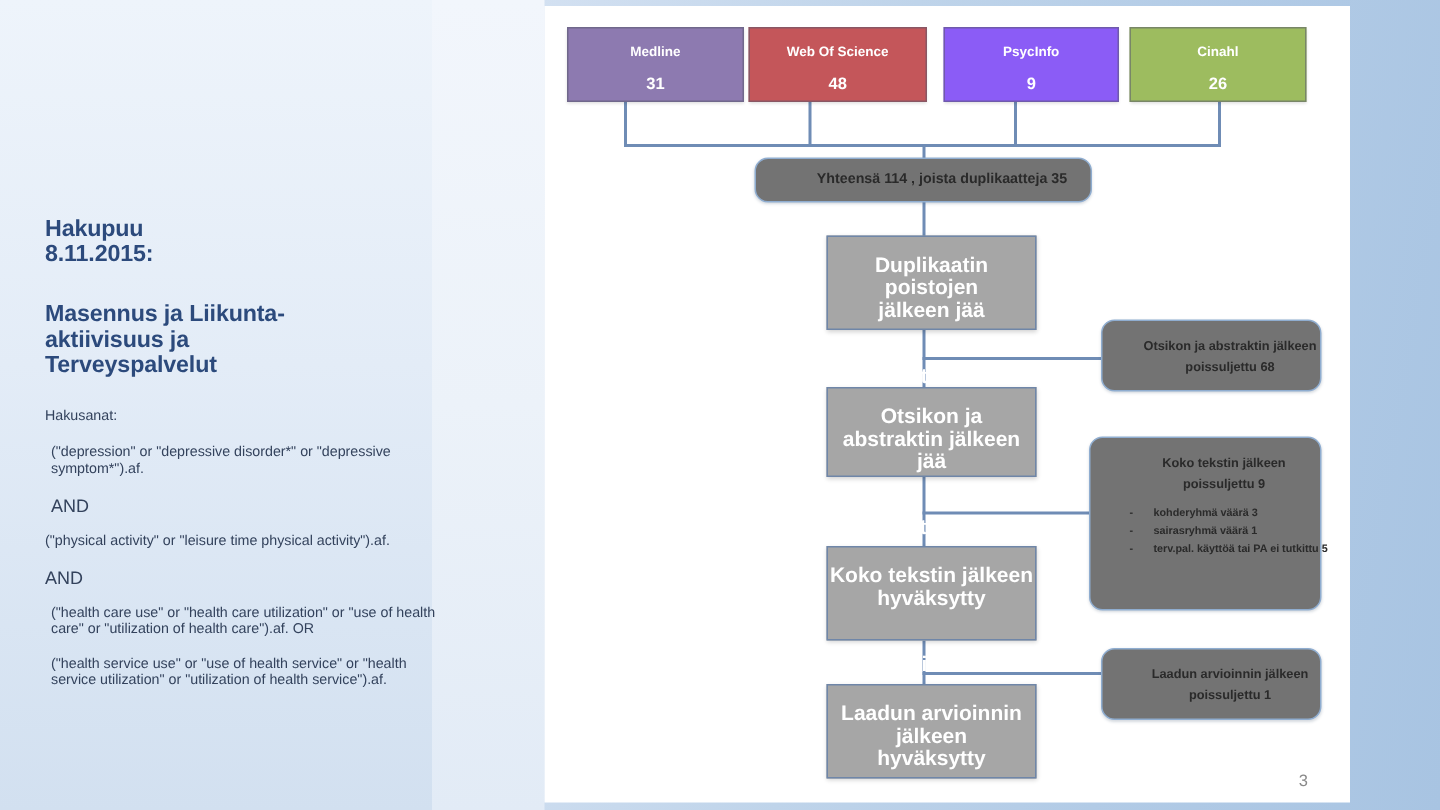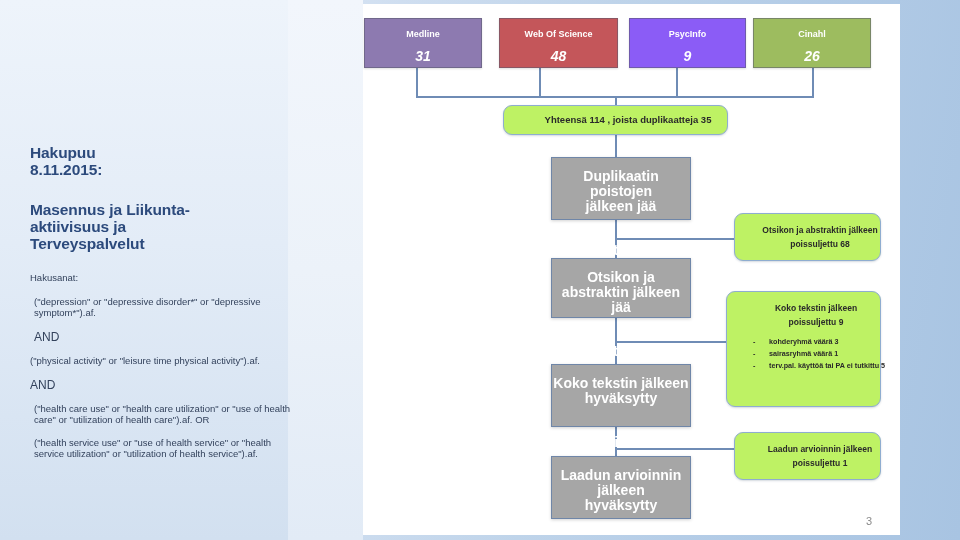--- a/index.html
+++ b/index.html
@@ -108,30 +108,29 @@
     text-align: center;
     font-size: 9px;
     font-weight: bold;
     padding-top: 9px;
     line-height: 13px;
     box-shadow: 0 1px 2px rgba(0,0,0,.13);
   }
   .dbbox .num {
     display: block;
     margin-top: 9px;
-    font-size: 14px;
-    font-weight: bold;
-    font-style: italic;
+    font-size: 11px;
+    font-weight: bold;
   }
 
   
   .callout {
     position: absolute;
     box-sizing: border-box;
-    background: #bef264;
+    background: #737373;
     border: 1.3px solid #8fadd0;
     border-radius: 9px;
     color: #2a2a2a;
     font-size: 8.5px;
     font-weight: bold;
     text-align: center;
     line-height: 14px;
     box-shadow: 0 1px 2px rgba(60,80,110,.22);
     padding-left: 25px;
   }
@@ -250,21 +249,21 @@
       <div class="ln h" style="left:252px; top:234px; width:120px;"></div>
 
       <div class="ln v" style="left:252px; top:313px; height:48px;"></div>
 
       <div class="ln h" style="left:252px; top:337px; width:112px;"></div>
 
       <div class="ln v" style="left:252px; top:423px; height:48px;"></div>
 
       <div class="ln h" style="left:252px; top:444px; width:120px;"></div>
 
-      <div class="dbbox" style="left:1px;  top:14px; width:118px; height:50px; background:#8d7ab0;">
+      <div class="dbbox" style="left:15px;  top:14px; width:118px; height:50px; background:#8d7ab0;">
         <span>Medline</span>
         <span class="num">31</span>
       </div>
       <div class="dbbox" style="left:136px; top:14px; width:119px; height:50px; background:#c4565a;">
         <span>Web Of Science</span>
         <span class="num">48</span>
       </div>
       <div class="dbbox" style="left:266px; top:14px; width:117px; height:50px; background:#8b5cf6;">
         <span>PsycInfo</span>
         <span class="num">9</span>

